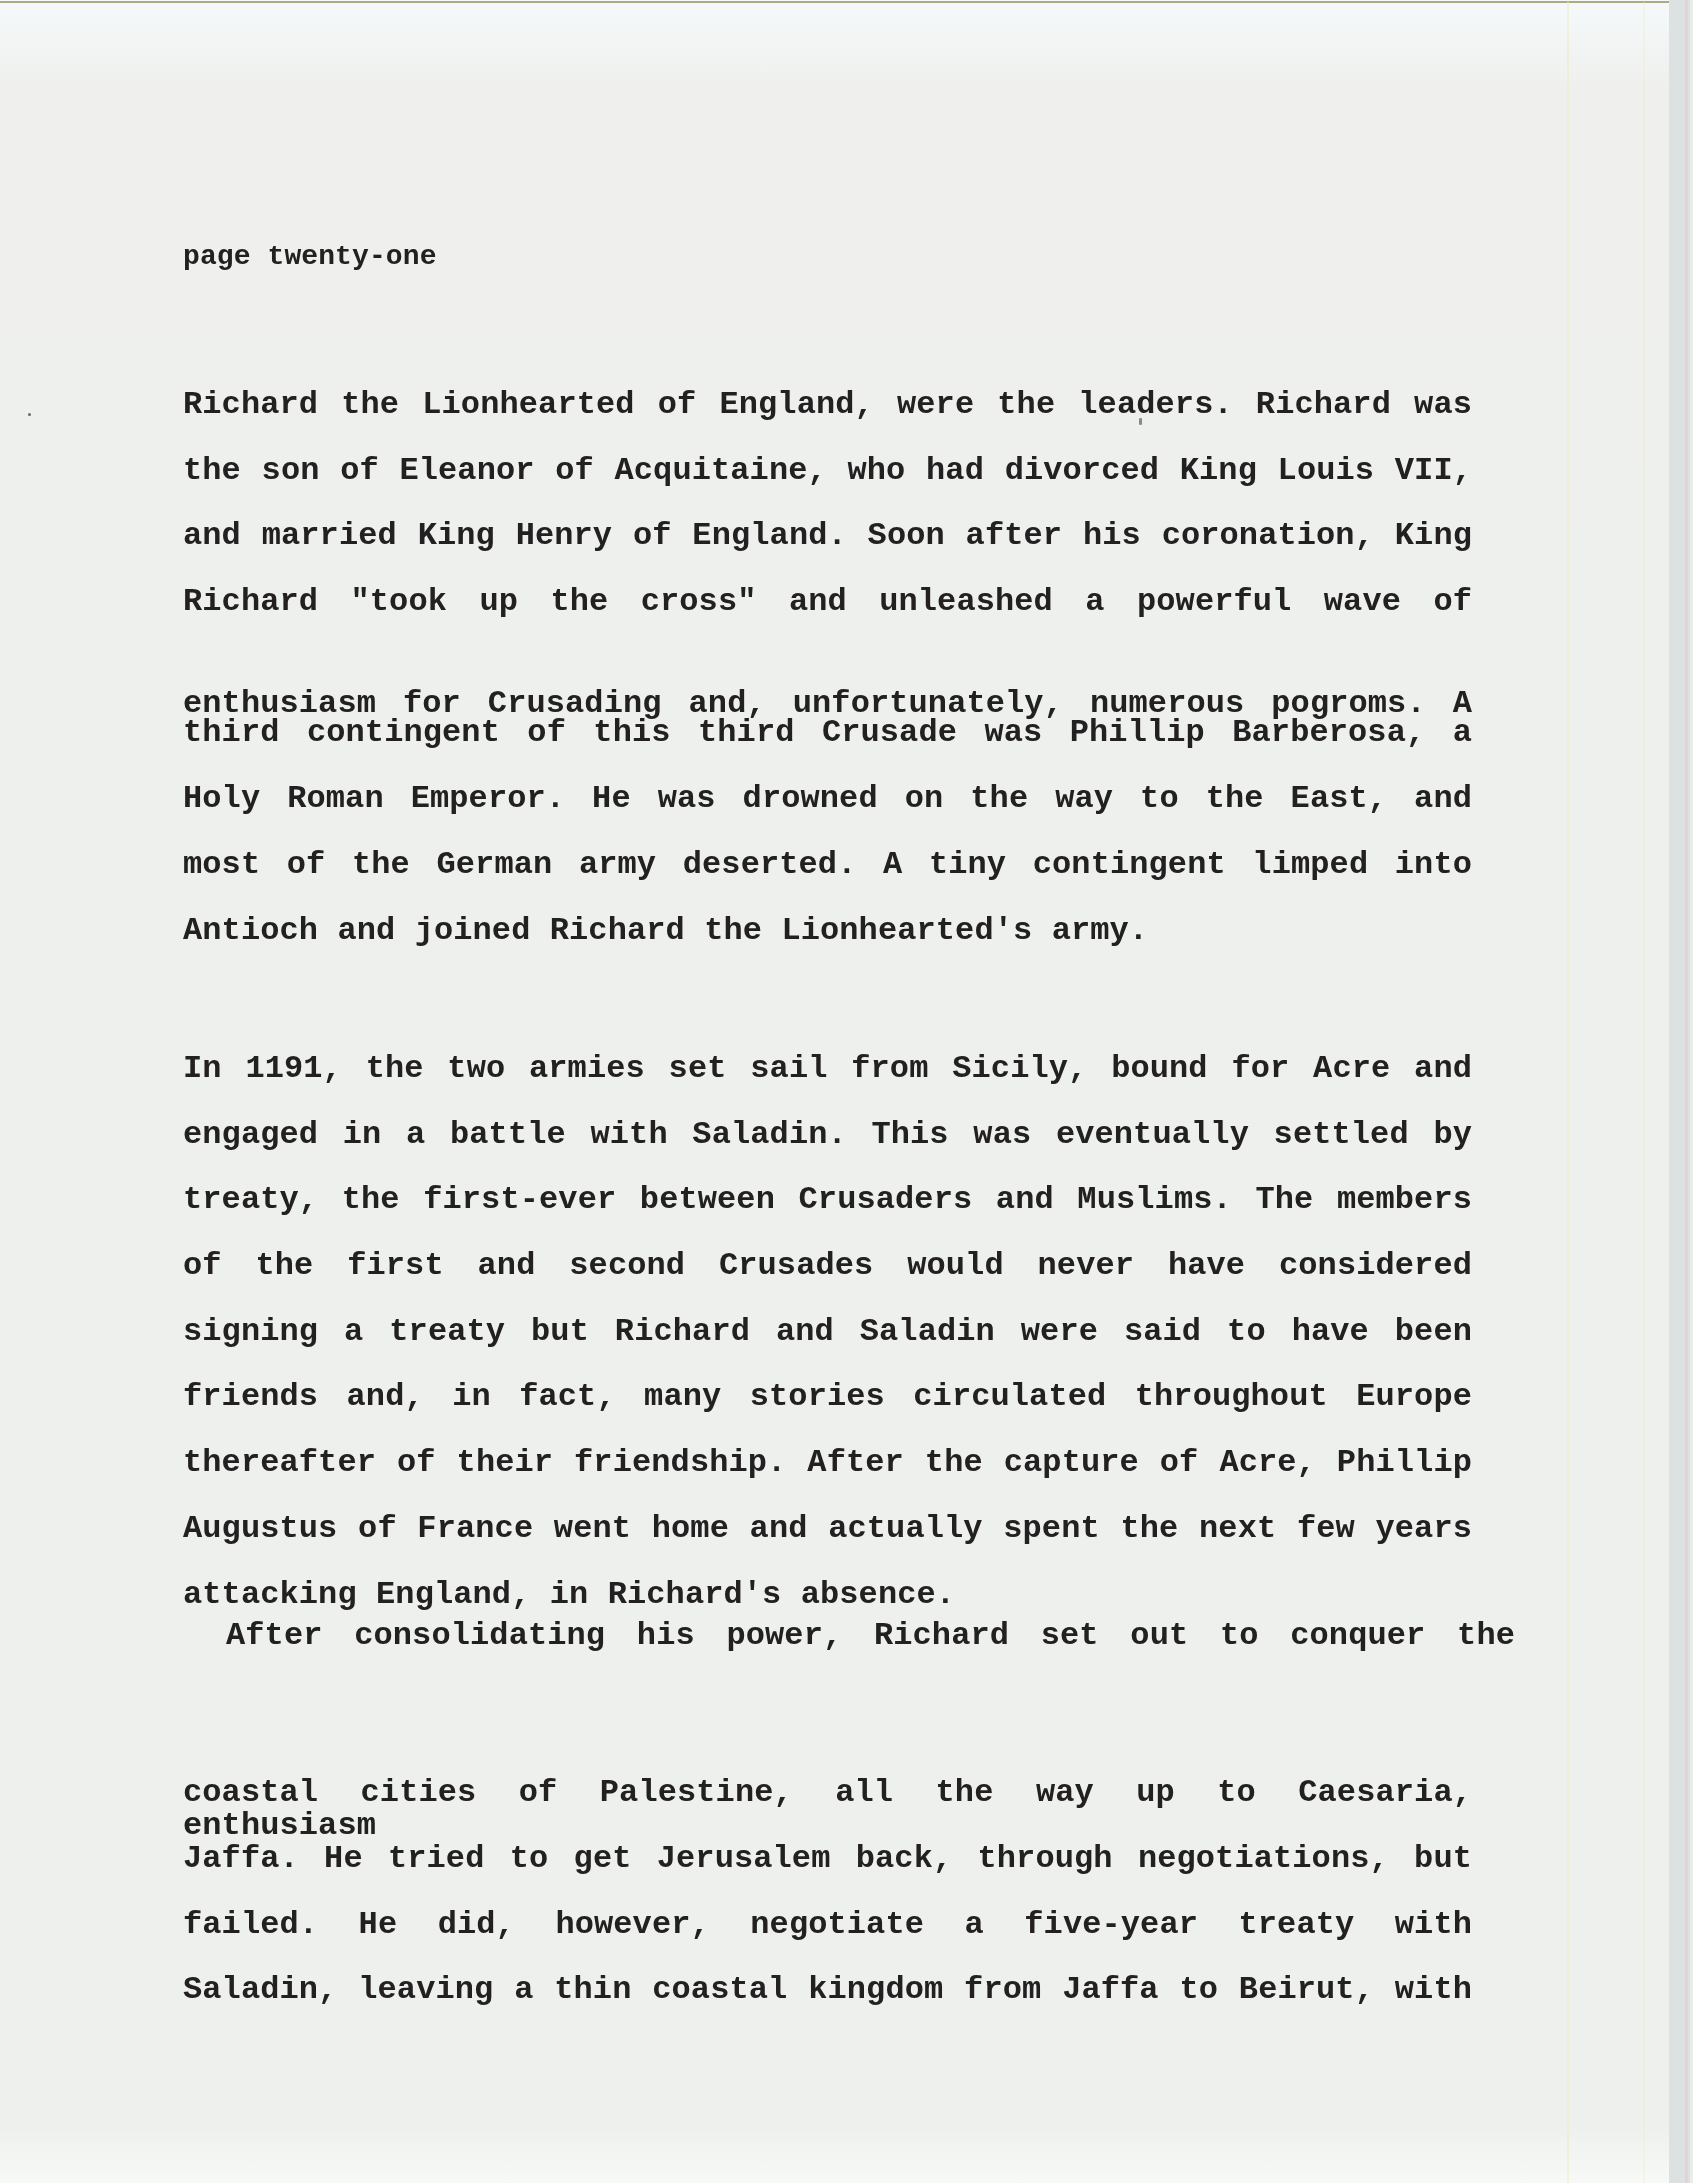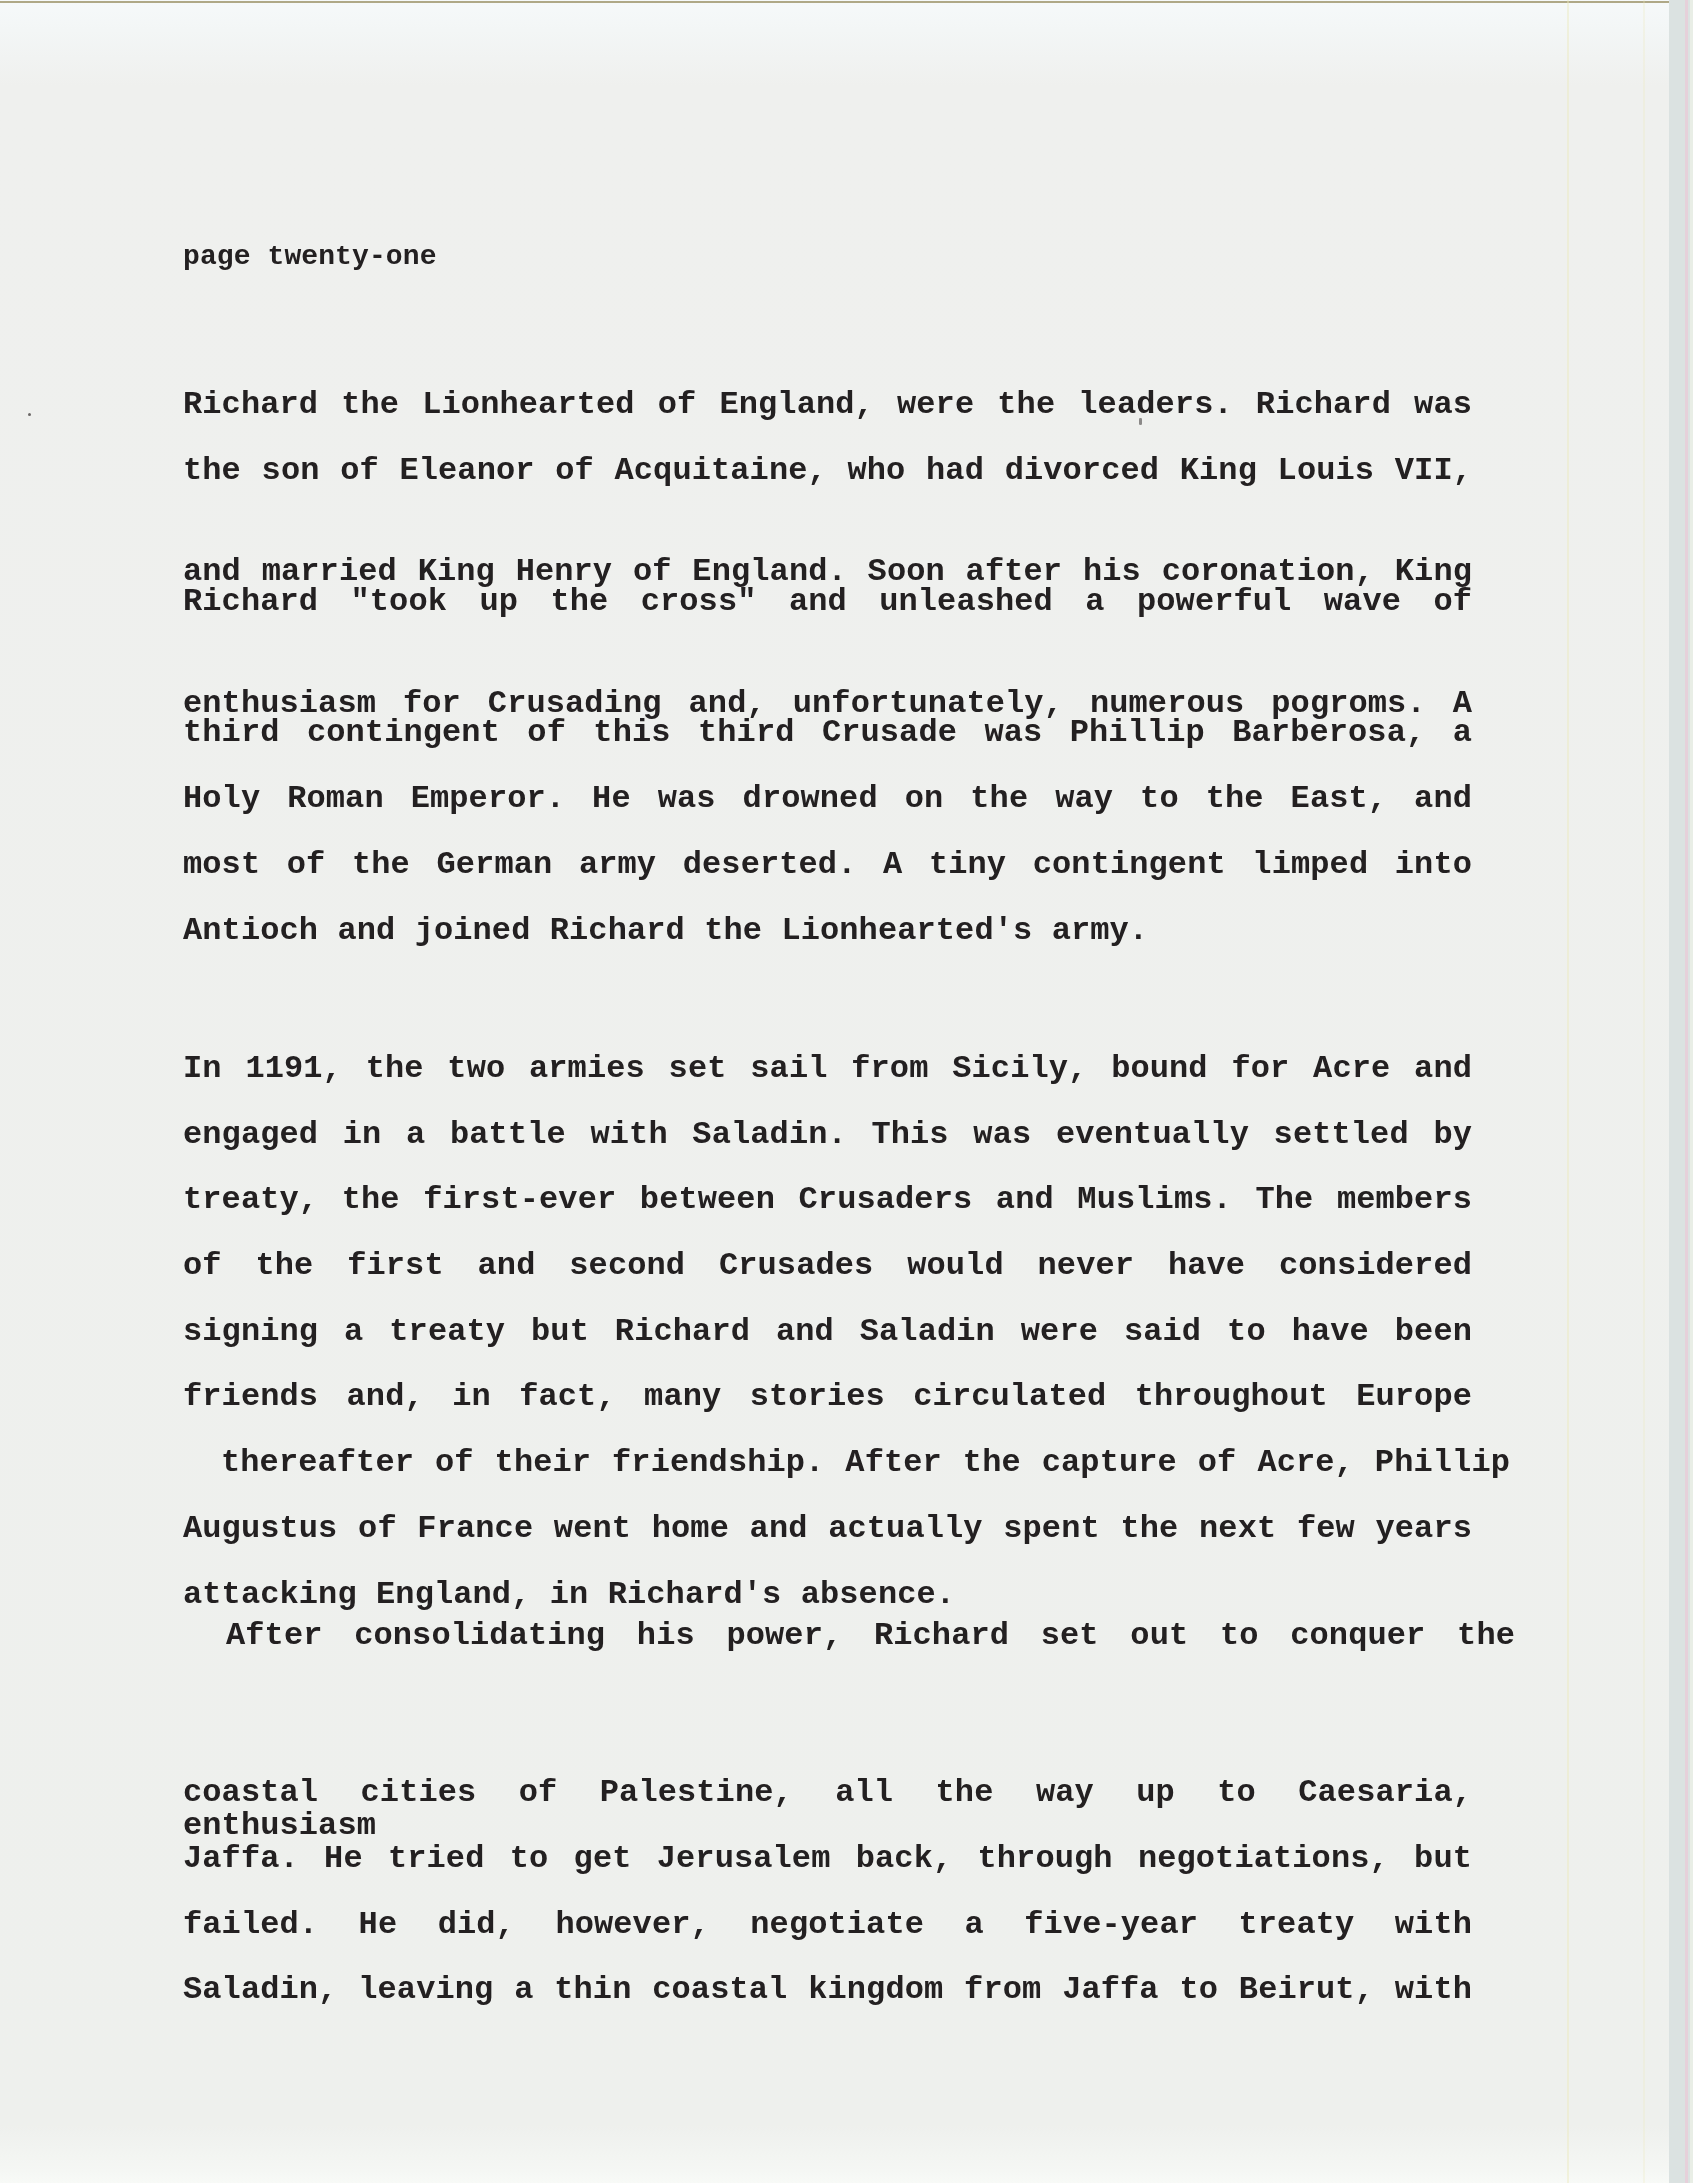--- a/index.html
+++ b/index.html
@@ -71,34 +71,34 @@
   <div id="streak-1" class="streak"></div>
   <div id="streak-2" class="streak"></div>
   <div id="speck-1" class="speck"></div>
   <div id="speck-2" class="speck"></div>
 
   <div id="page-header">page twenty-one</div>
 
   <div id="text-layer">
       <div class="line just" style="top: 388px;">Richard the Lionhearted of England, were the leaders.  Richard was</div>
       <div class="line just" style="top: 454px;">the son of Eleanor of Acquitaine, who had divorced King Louis VII,</div>
-      <div class="line just" style="top: 519px; margin-top: 36px;">and married King Henry of England.  Soon after his coronation, King</div>
+      <div class="line just" style="top: 519px;">and married King Henry of England.  Soon after his coronation, King</div>
       <div class="line just" style="top: 585px;">Richard "took up the cross" and unleashed a powerful wave of</div>
       <div class="line just" style="top: 651px; margin-top: 36px;">enthusiasm for Crusading and, unfortunately, numerous pogroms.  A</div>
       <div class="line just" style="top: 716px;">third contingent of this third Crusade was Phillip Barberosa, a</div>
       <div class="line just" style="top: 782px;">Holy Roman Emperor.  He was drowned on the way to the East, and</div>
       <div class="line just" style="top: 848px;">most of the German army deserted.  A tiny contingent limped into</div>
       <div class="line" style="top: 914px;">Antioch and joined Richard the Lionhearted's army.</div>
       <div class="line just" style="top: 1052px;">In 1191, the two armies set sail from Sicily, bound for Acre and</div>
       <div class="line just" style="top: 1118px;">engaged in a battle with Saladin.  This was eventually settled by</div>
       <div class="line just" style="top: 1183px;">treaty, the first-ever between Crusaders and Muslims.  The members</div>
       <div class="line just" style="top: 1249px;">of the first and second Crusades would never have considered</div>
       <div class="line just" style="top: 1315px;">signing a treaty but Richard and Saladin were said to have been</div>
       <div class="line just" style="top: 1380px;">friends and, in fact, many stories circulated throughout Europe</div>
-      <div class="line just" style="top: 1446px; margin-left: 38px;">thereafter of their friendship.  After the capture of Acre, Phillip</div>
+      <div class="line just" style="top: 1446px;">thereafter of their friendship.  After the capture of Acre, Phillip</div>
       <div class="line just" style="top: 1512px;">Augustus of France went home and actually spent the next few years</div>
       <div class="line" style="top: 1578px;">attacking England, in Richard's absence.</div>
       <div class="line just" style="top: 1619px; margin-left: 43px;">After consolidating his power, Richard set out to conquer the</div>
       <div class="line just" style="top: 1776px;">coastal cities of Palestine, all the way up to Caesaria, enthusiasm</div>
       <div class="line just" style="top: 1842px;">Jaffa.  He tried to get Jerusalem back, through negotiations, but</div>
       <div class="line just" style="top: 1908px;">failed.  He did, however, negotiate a five-year treaty with</div>
       <div class="line just" style="top: 1973px;">Saladin, leaving a thin coastal kingdom from Jaffa to Beirut, with</div>
     </div>
 </div>
 

